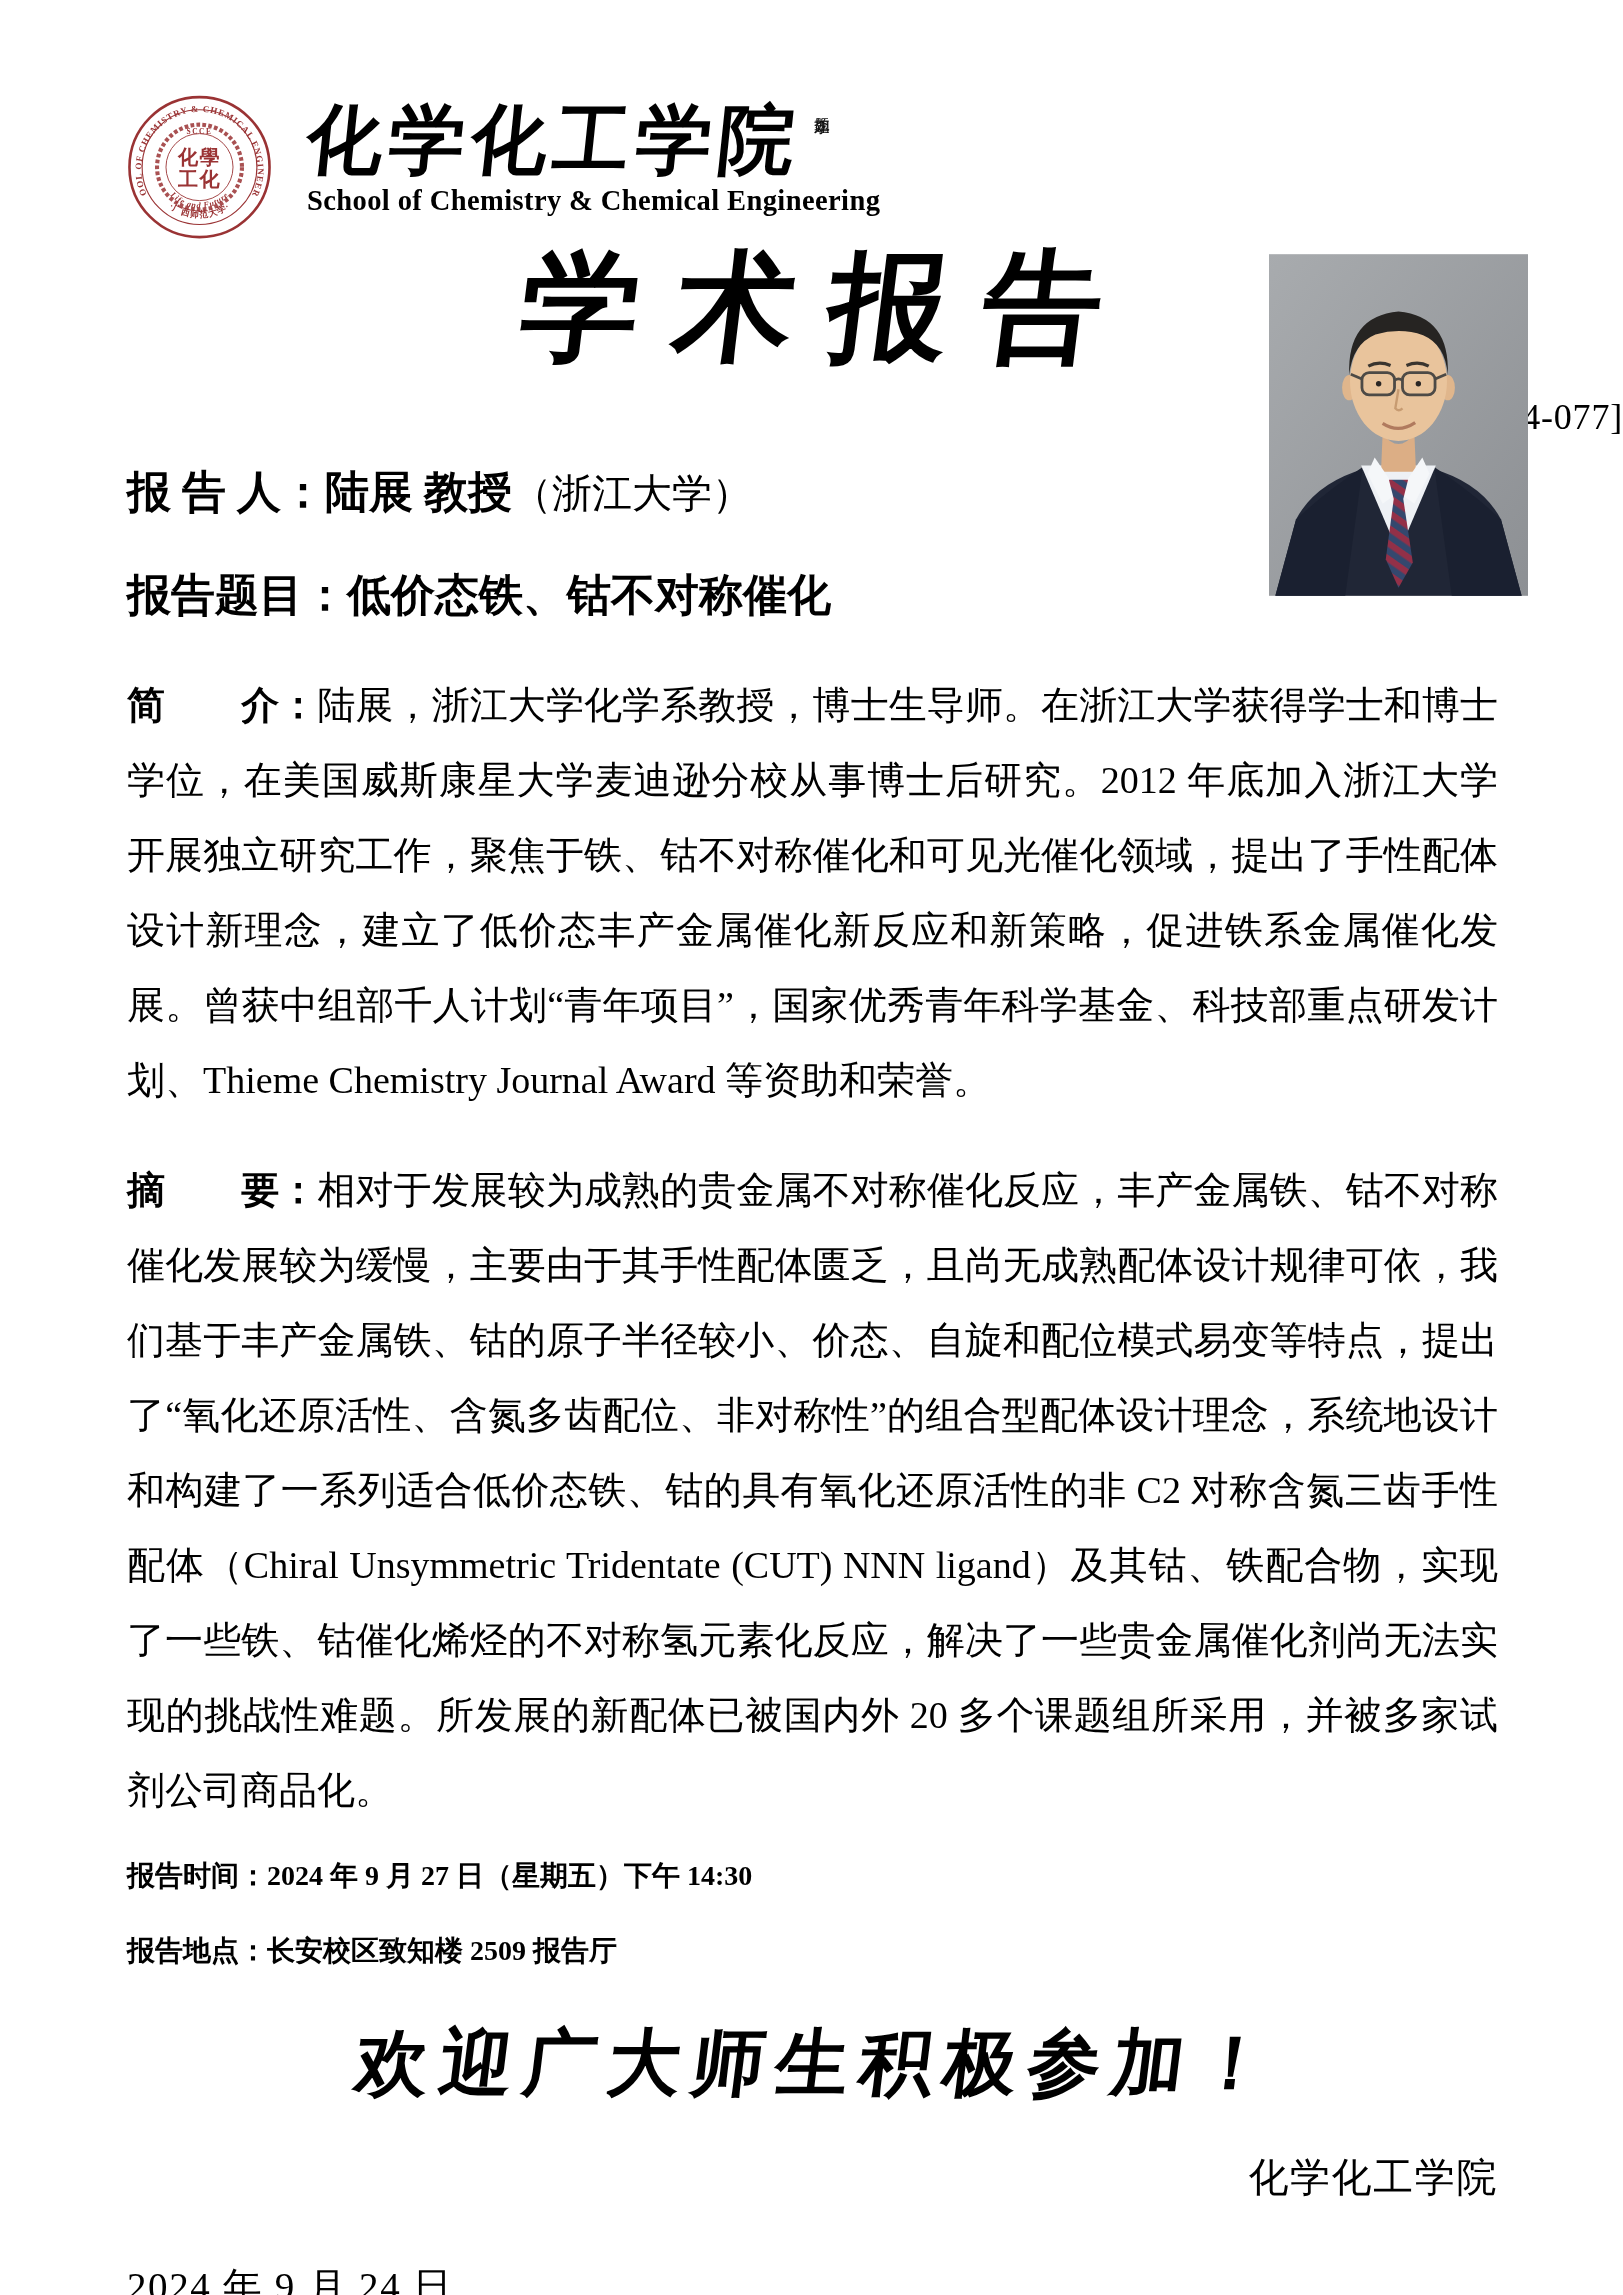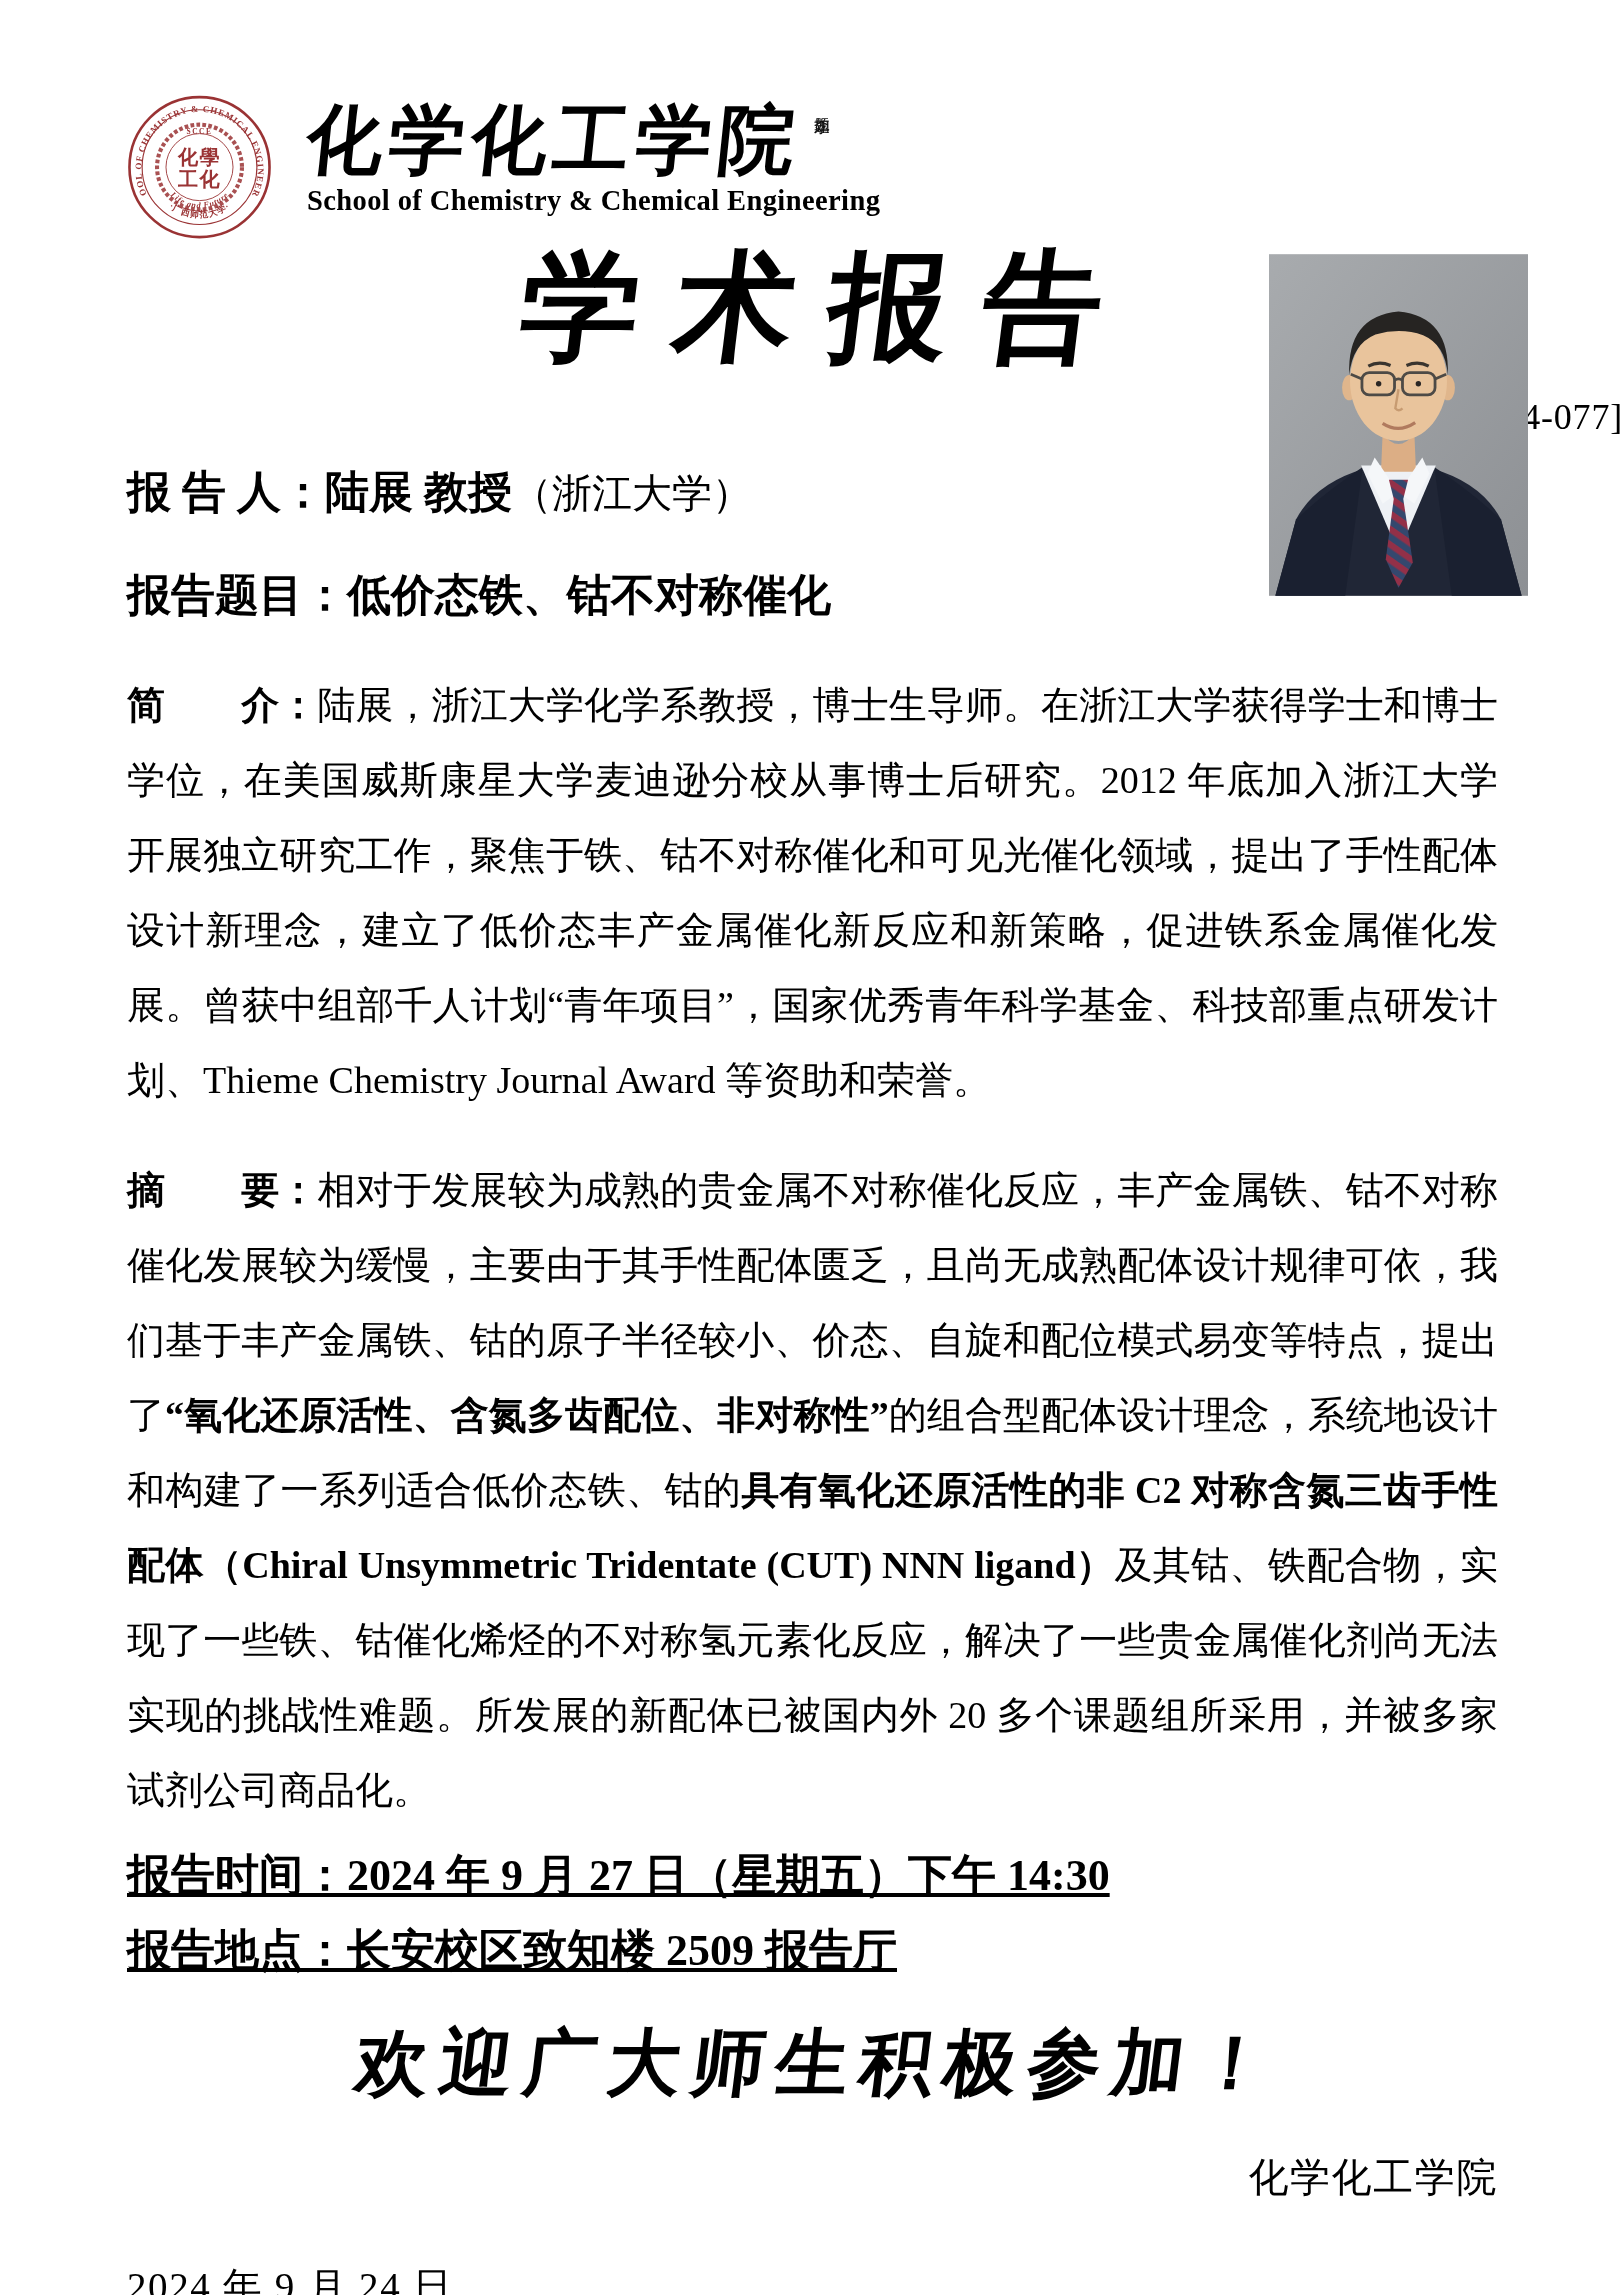--- a/index.html
+++ b/index.html
@@ -54,24 +54,24 @@
   .affil{font-weight:normal;font-size:40px;}
 
   
   .content{position:absolute;left:127px;top:668px;width:1371px;}
   .par{
     font-size:38px;line-height:75px;margin:0;
     text-align:justify;
   }
   .par + .par{margin-top:35px;}
   .lab{font-weight:bold;}
-  .bseg{font-weight:bold;}
+  .bseg{font-weight:normal;}
 
   .sched{margin-top:9.5px;}
-  .sched-line{font-size:44px;font-weight:bold;line-height:75px;margin:0;text-decoration:underline;}
+  .sched-line{font-size:28px;font-weight:bold;line-height:75px;margin:0;}
 
   .welcome-row{text-align:center;margin-top:27px;}
   .welcome{
     display:inline-block;
     font-size:73px;font-weight:900;letter-spacing:11px;padding-left:11px;
     transform:skewX(-7deg);
     font-family:"DejaVu Serif","Liberation Serif",serif;
   }
 
   .sign{ text-align:right;font-size:40px;margin-top:36px;letter-spacing:1.6px;}

